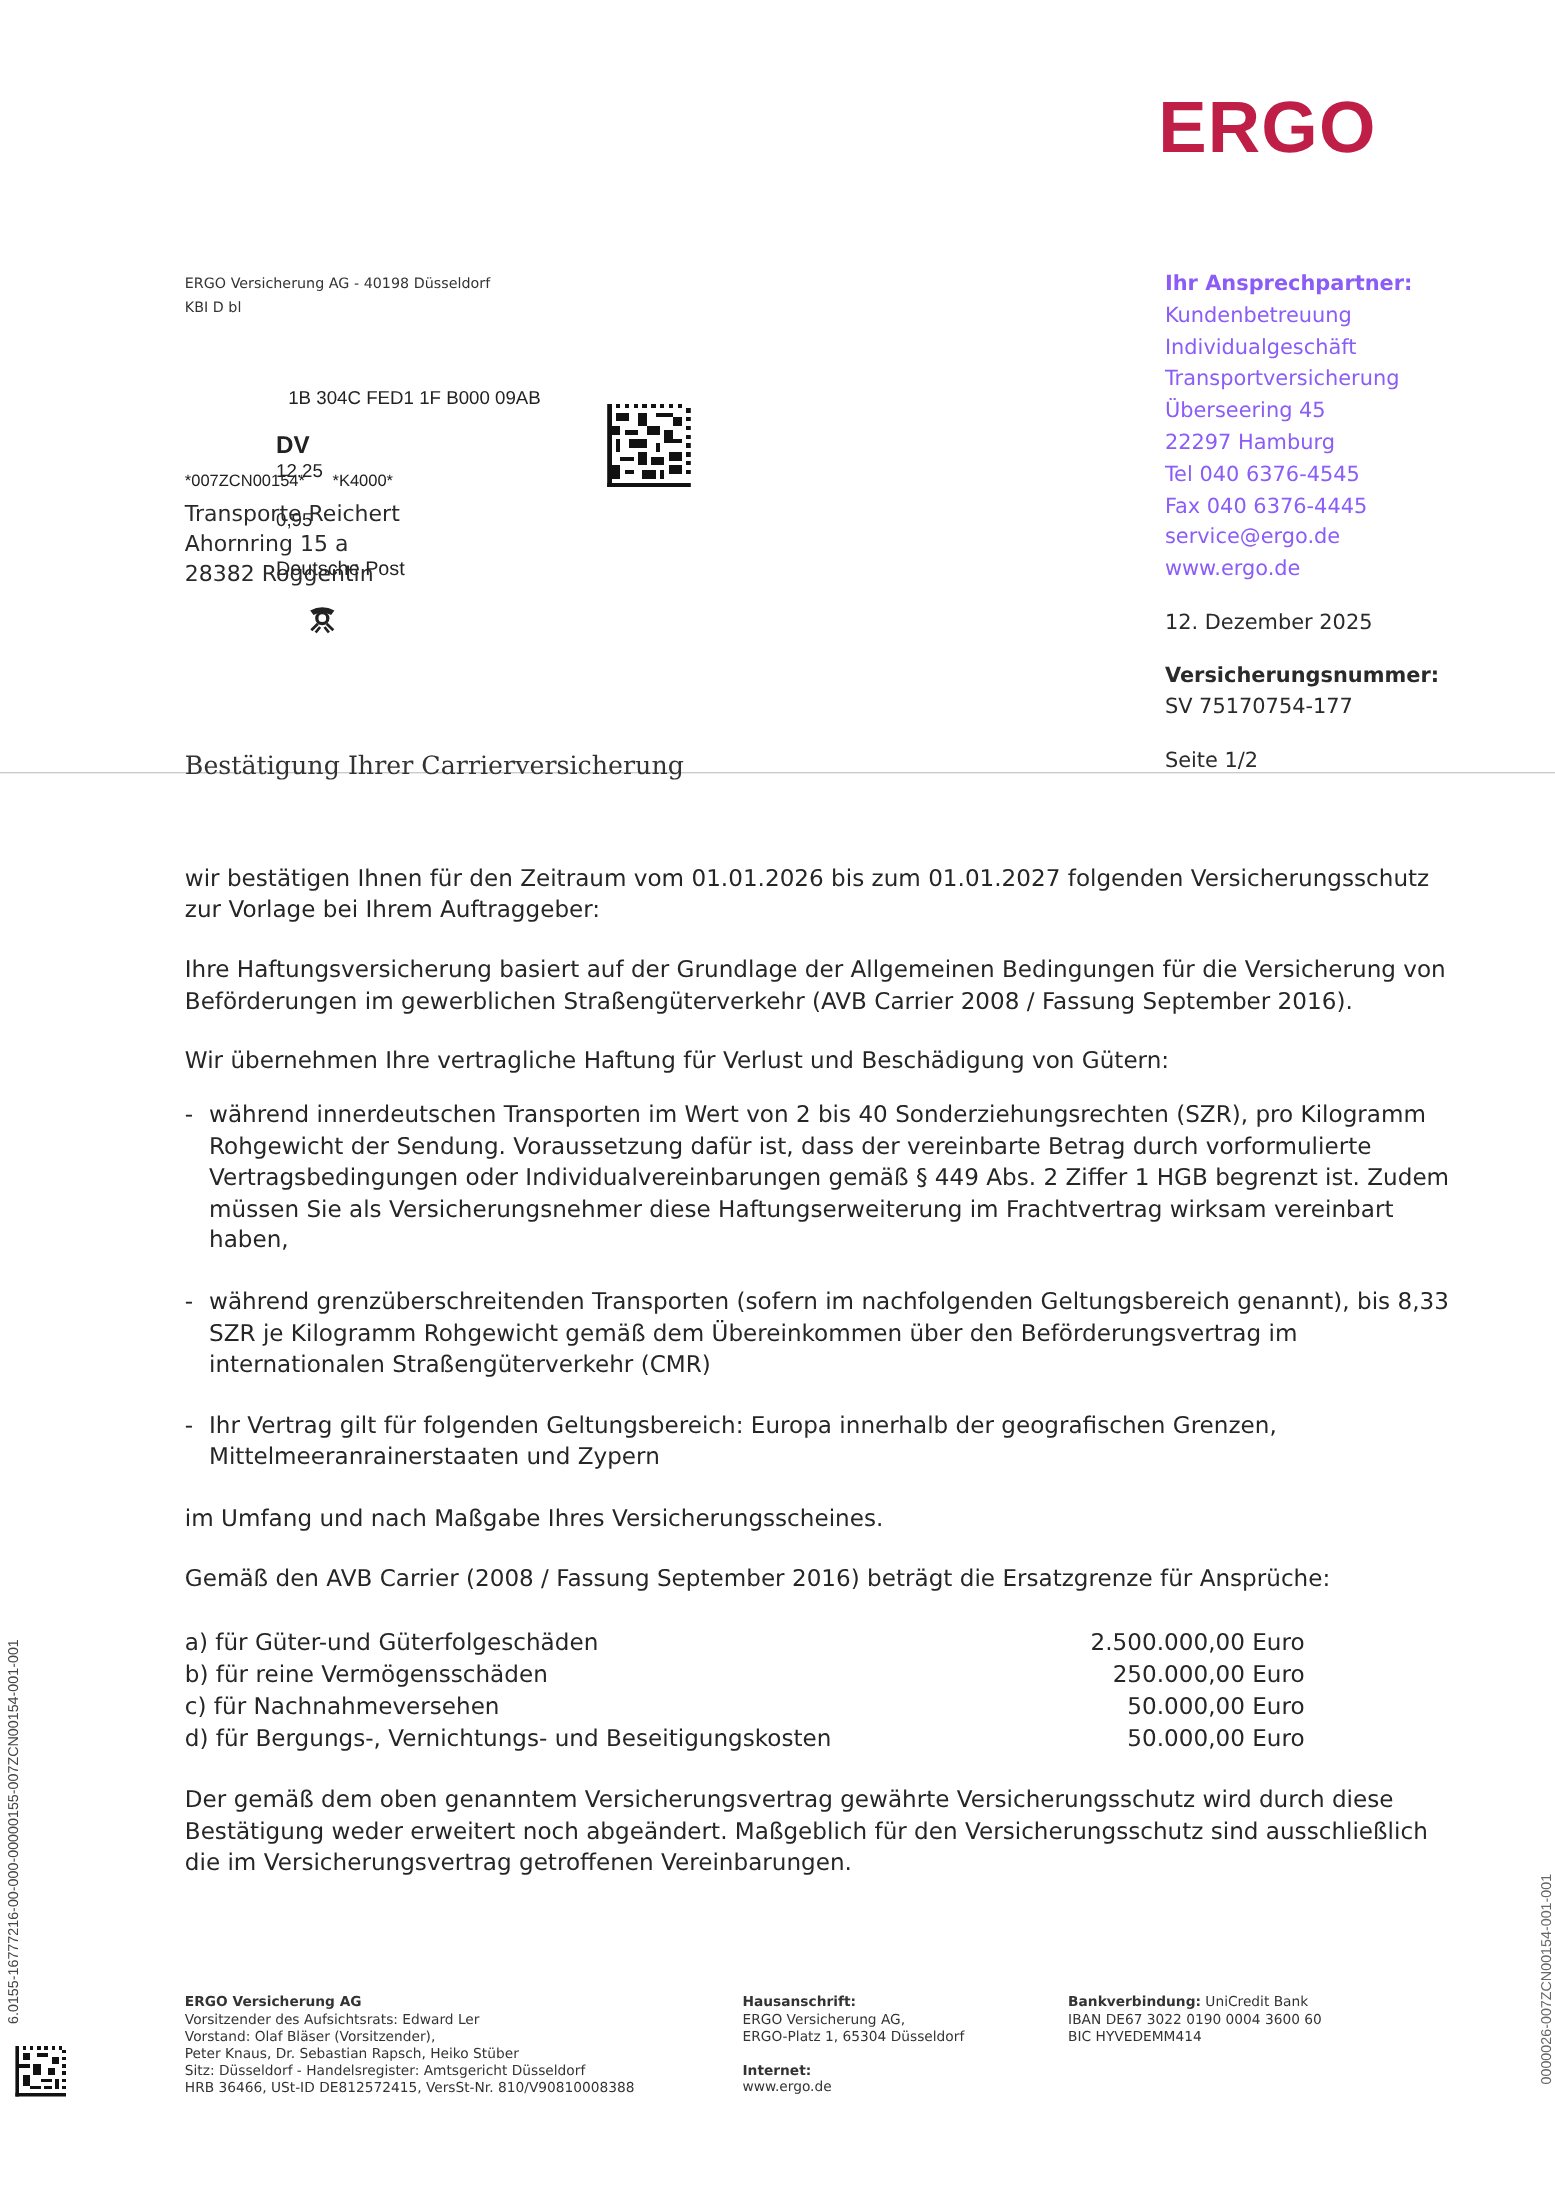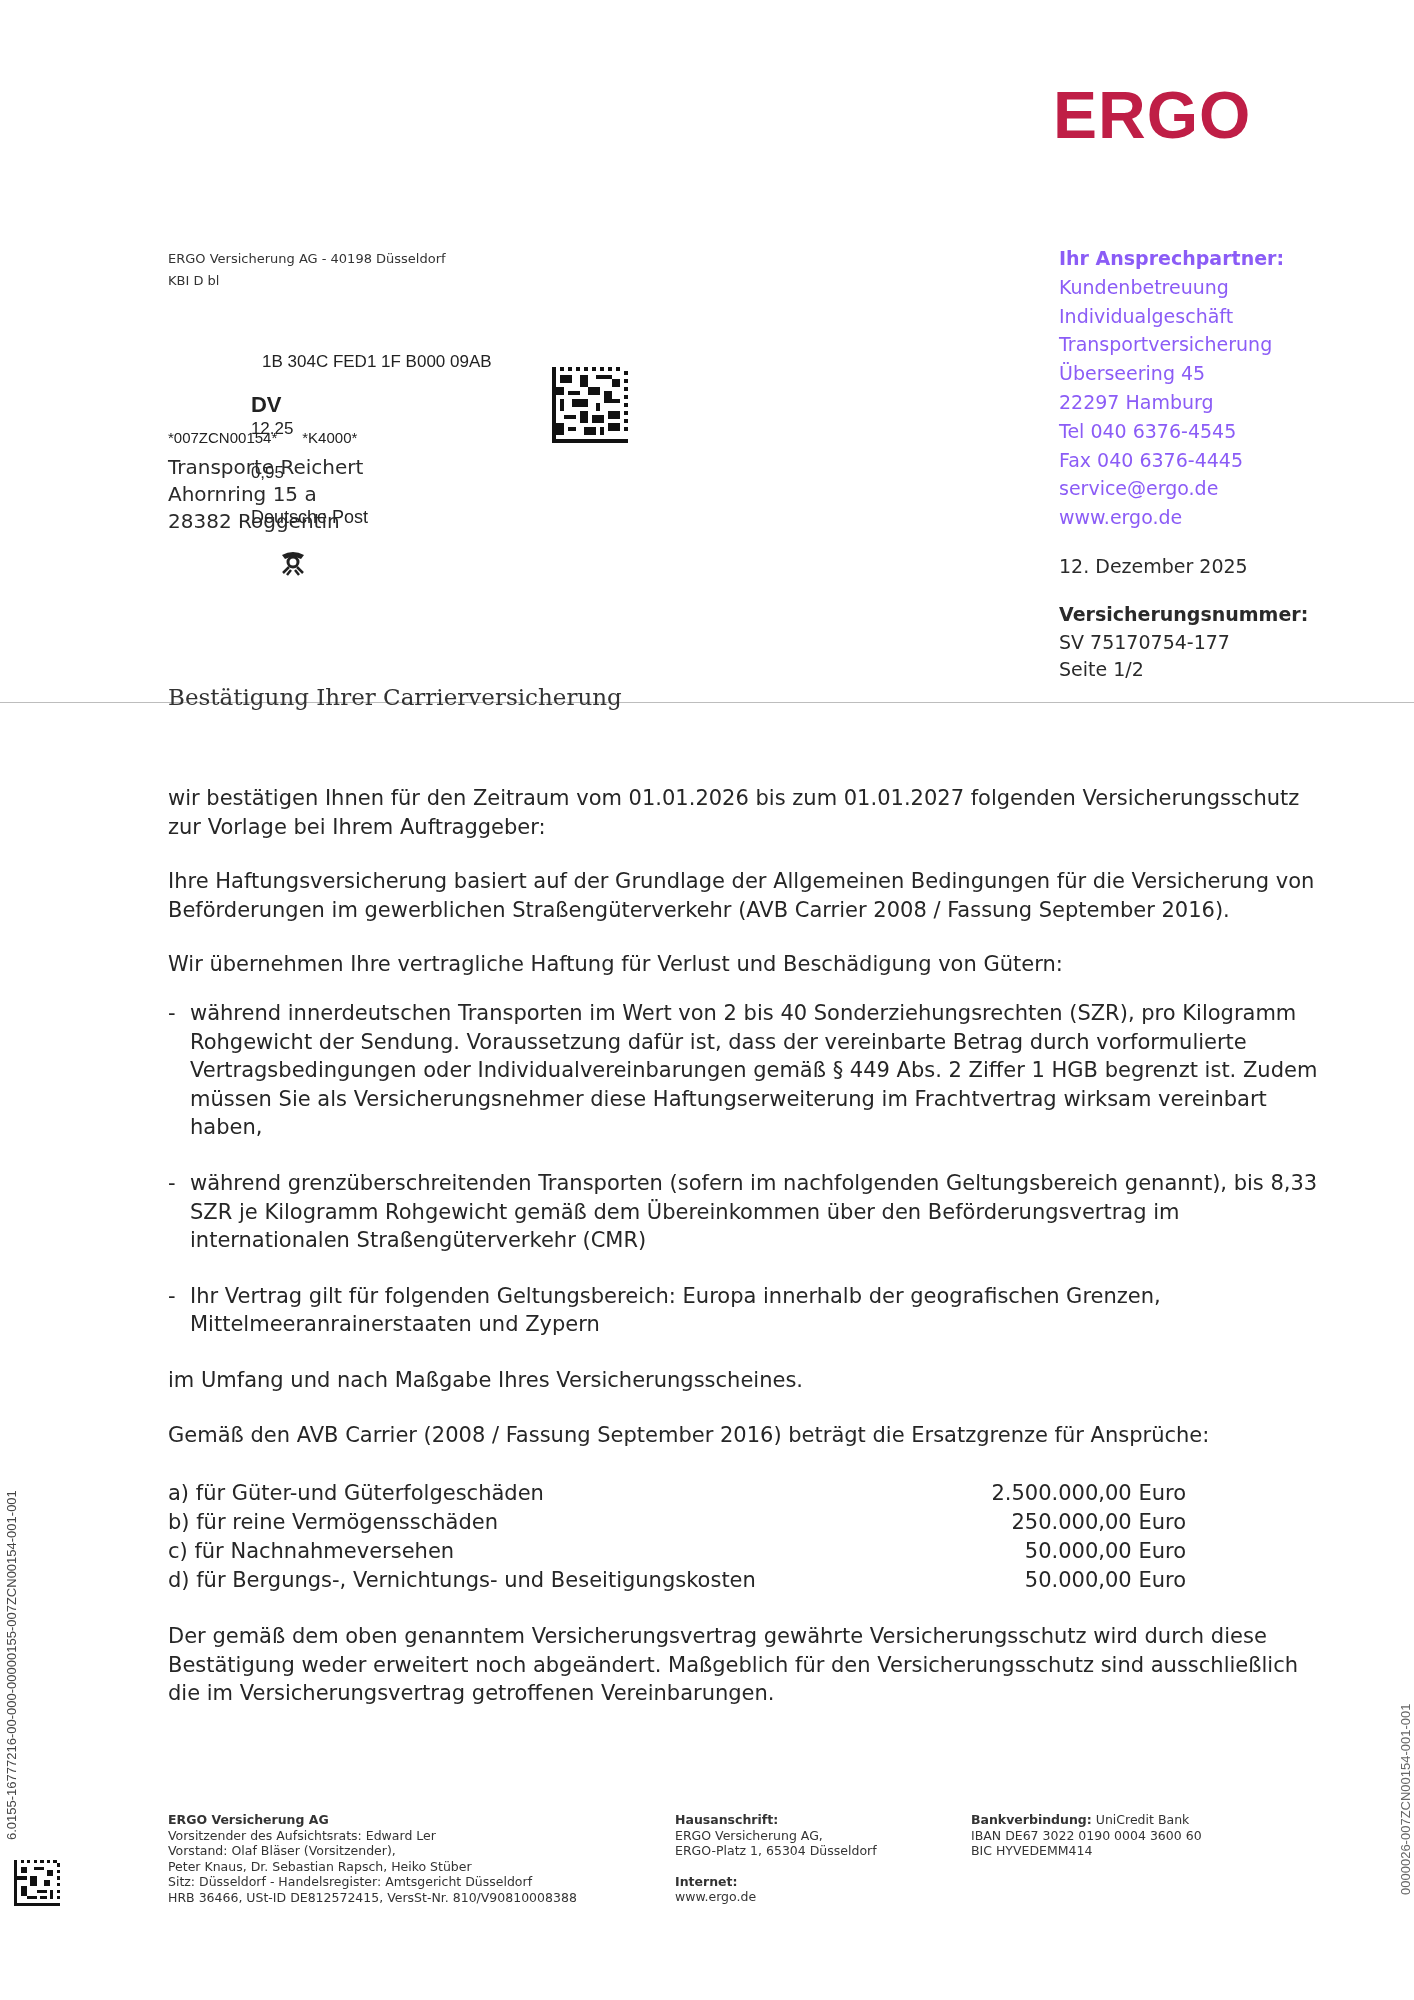--- a/index.html
+++ b/index.html
@@ -23,21 +23,21 @@
   .horn { display: inline-block; vertical-align: -4px; }
   .matrix { left: 552px; top: 367px; width: 76px; height: 76px; }
   .refs { left: 168px; top: 429px; font-family: "Liberation Sans", sans-serif; font-size: 15px; white-space: pre; color: #222; }
   .recipient { left: 168px; top: 454px; font-size: 20px; line-height: 27px; color: #2a2a2a; }
   .contact { left: 1059px; top: 244px; font-size: 19px; line-height: 28.8px; color: #8b5cf6; }
   .contact .head { font-weight: bold; }
   .meta { left: 1059px; top: 552px; font-size: 19px; color: #2a2a2a; }
   .meta .date { line-height: 28px; }
   .meta .vnlabel { font-weight: bold; margin-top: 20px; line-height: 28px; }
   .meta .vn { line-height: 28px; }
-  .meta .page { line-height: 26px; }
+  .meta .page { margin-top: 22px; line-height: 26px; }
   .rule { left: 0; top: 702px; width: 1414px; height: 1px; background: #bdbdbd; }
   .subject {
     left: 168px; top: 684px; font-family: "DejaVu Serif", serif; font-size: 23px;
     color: #333; background: transparent; white-space: nowrap;
   }
   .body { left: 168px; top: 784px; width: 1150px; font-size: 21px; line-height: 28.6px; color: #262626; }
   .body p { margin: 0 0 26px 0; }
   .body .salute { margin-bottom: 24px; }
   .bullet { display: flex; margin: 0 0 27px -0px; }
   .bullet .dash { width: 22px; flex: none; }

